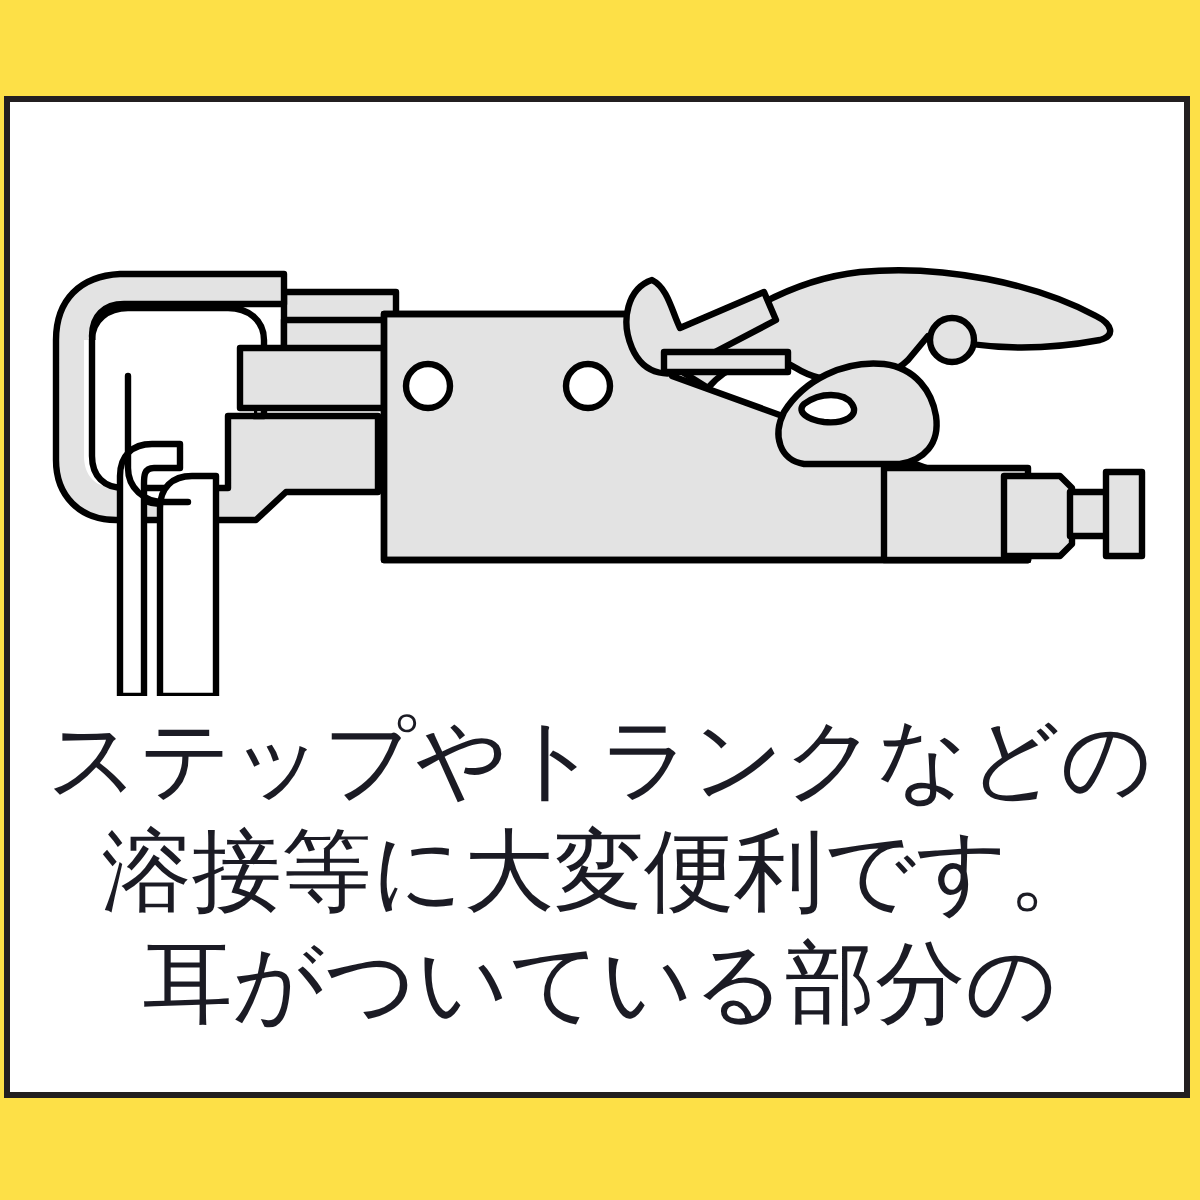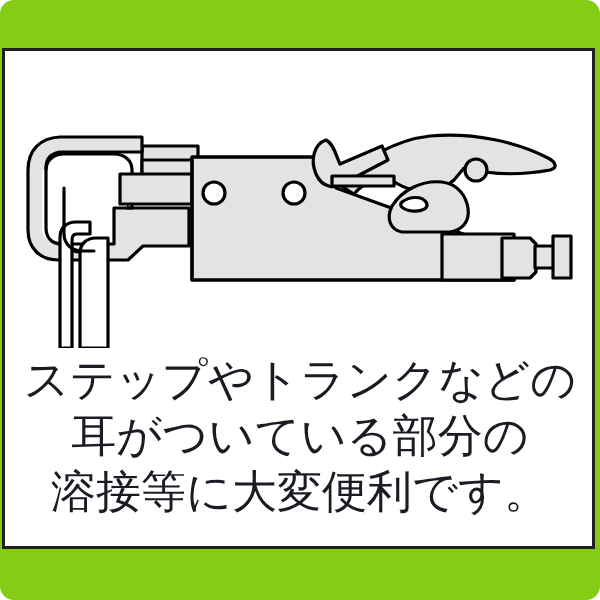--- a/index.html
+++ b/index.html
@@ -10,22 +10,21 @@
   body {
     width: 600px;
     height: 600px;
     font-family: "Liberation Sans", "DejaVu Sans", sans-serif;
     overflow: hidden;
   }
   #product-card {
     position: relative;
     width: 600px;
     height: 600px;
-    background: #84cc16;
-    border-radius: 14px;
+    background: #fde047;
   }
   #card-border {
     position: absolute;
     left: 2px;
     top: 48px;
     width: 593px;
     height: 501px;
     border: 3px solid #231f20;
     box-sizing: border-box;
     background: #ffffff;
@@ -199,17 +198,17 @@
       <circle cx="474" cy="122" r="11" fill="#e3e3e3"></circle>
 
       <circle cx="212" cy="145" r="11" fill="#ffffff"></circle>
       <circle cx="292" cy="145" r="11" fill="#ffffff"></circle>
 
     </g>
   </svg>
 
   <div id="caption">
     <span class="caption-line">ステップやトランクなどの</span>
+    <span class="caption-line">溶接等に大変便利です。</span>
     <span class="caption-line">耳がついている部分の</span>
-    <span class="caption-line">溶接等に大変便利です。</span>
   </div>
 
 </div>
 
 </body></html>

